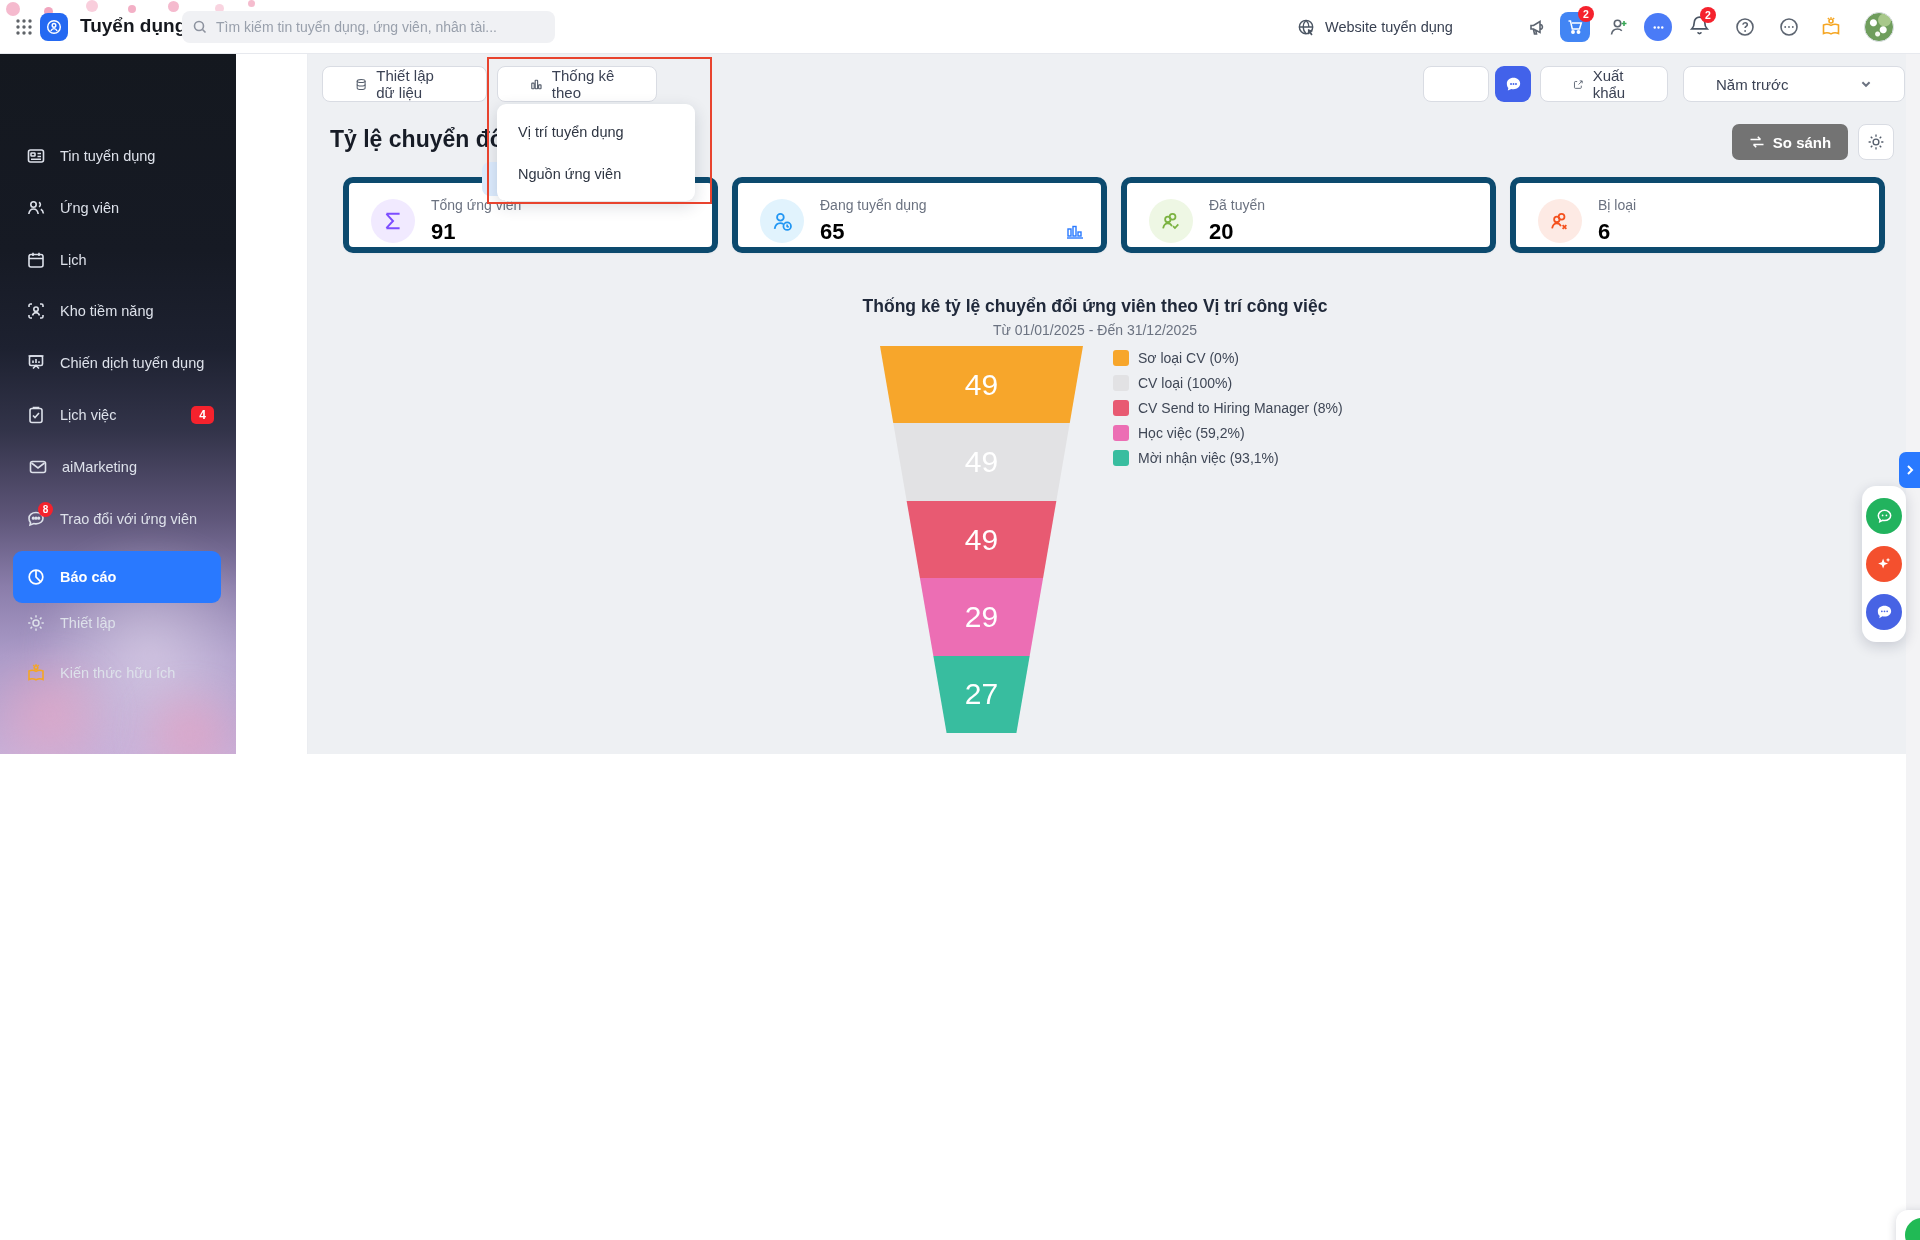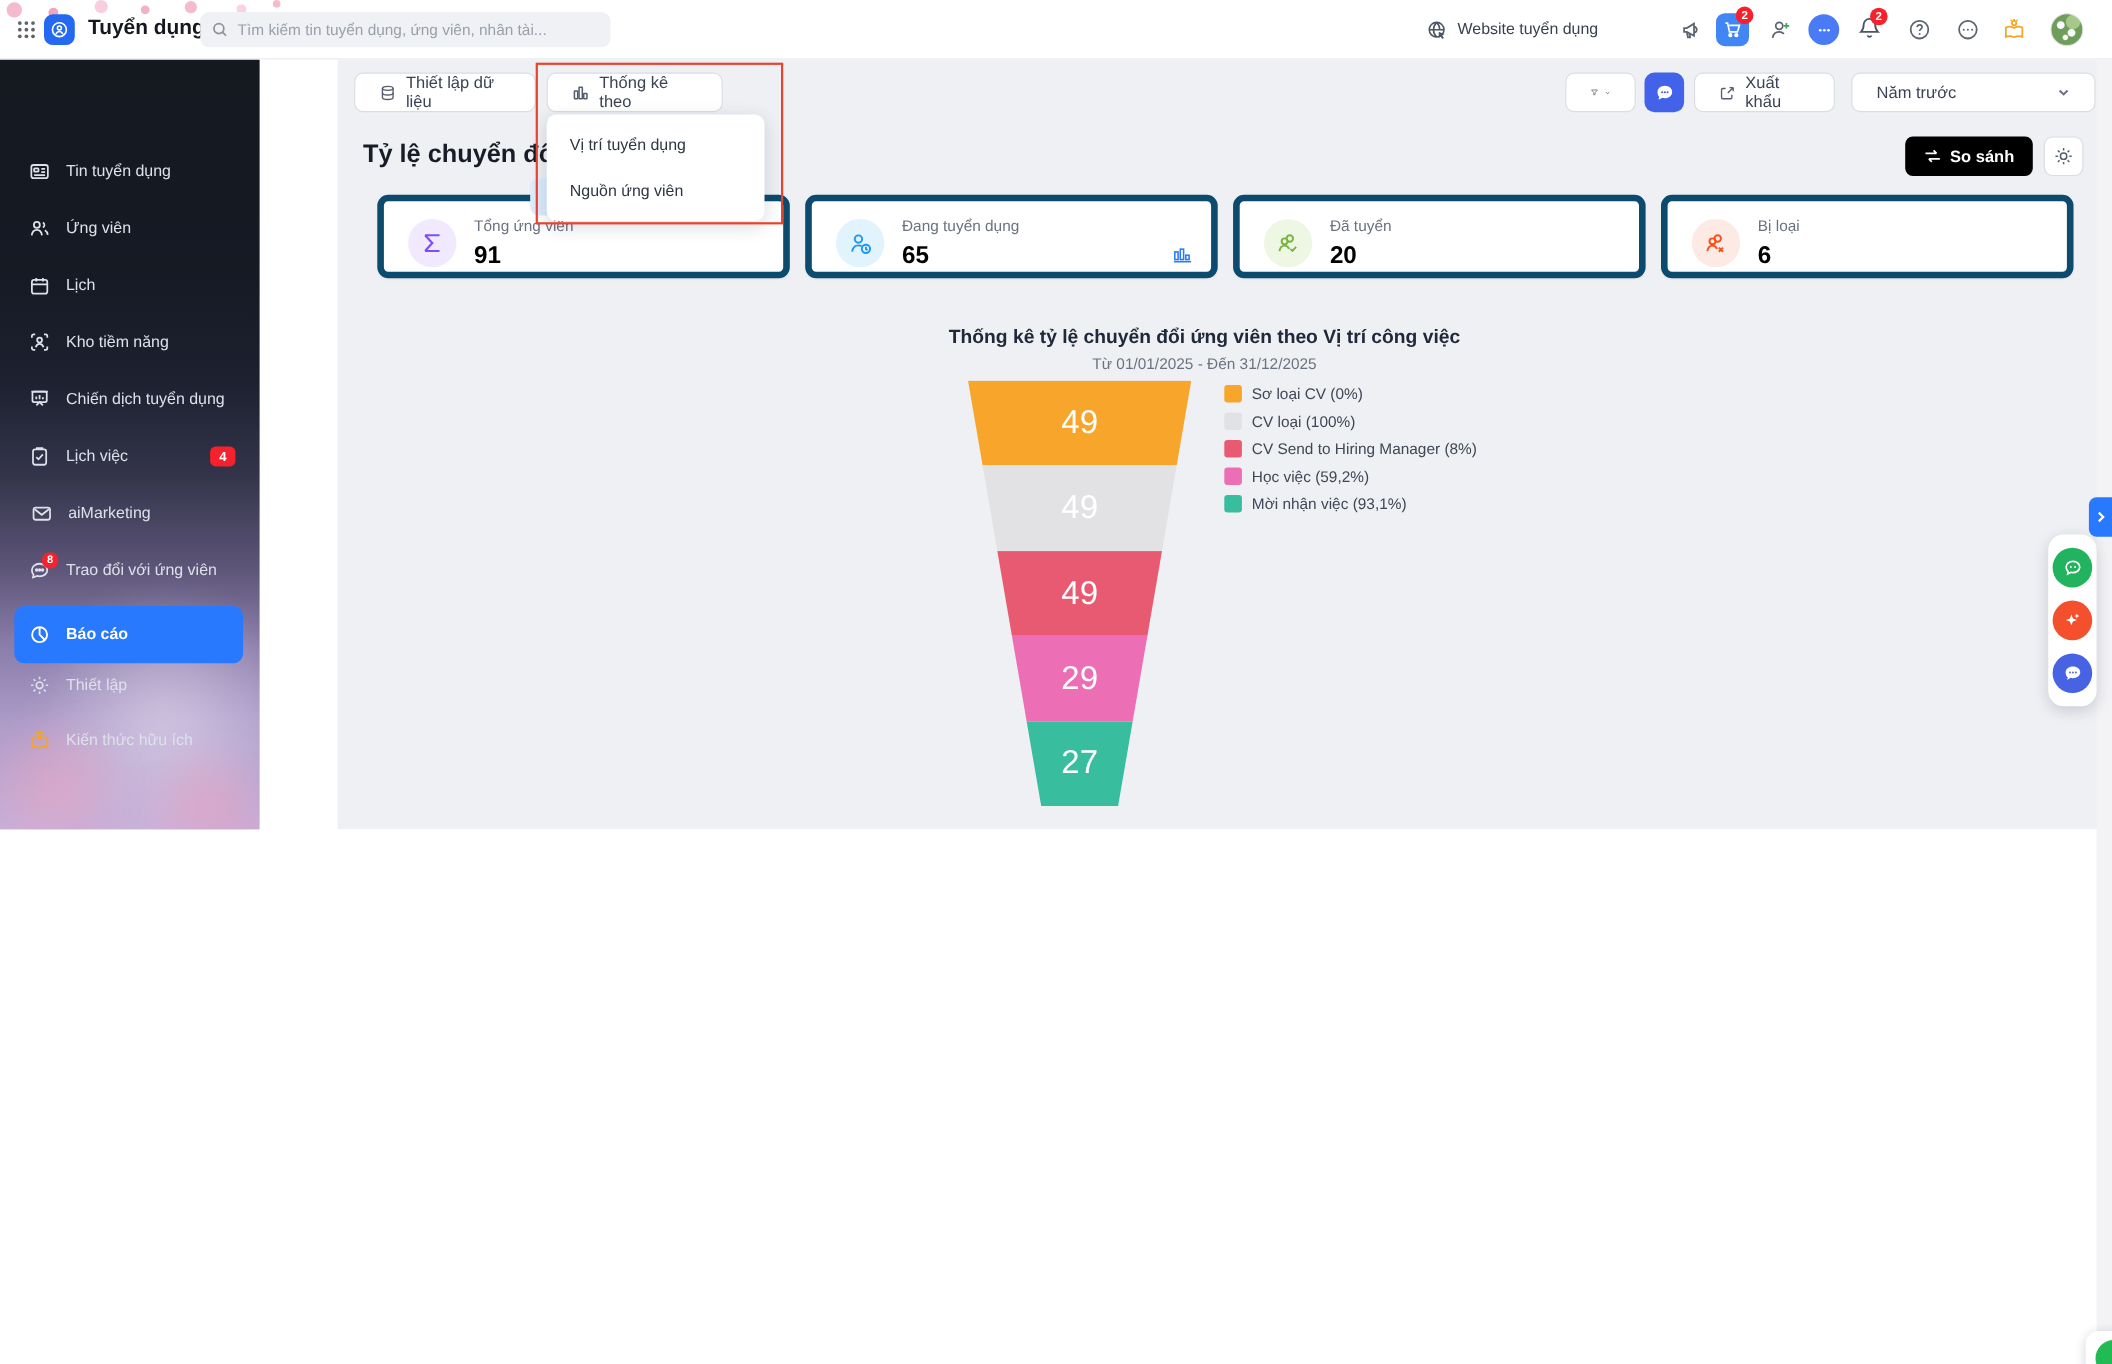--- a/index.html
+++ b/index.html
@@ -38,24 +38,24 @@
   .sb-badge { position:absolute; right:22px; background:#f5222d; color:#fff; font-size:12px; font-weight:700; border-radius:5px; padding:2px 8px; }
   .sb-dot { position:absolute; left:36px; top:-4px; background:#f5222d; color:#fff; font-size:10px; font-weight:700; border-radius:8px; min-width:15px; height:15px; line-height:15px; text-align:center; }
 
   
   .rail { left:236px; top:54px; width:72px; height:700px; background:#fff; border-right:1px solid #ebedf1; z-index:9; }
   .rail-ic { position:absolute; left:257px; width:22px; height:22px; color:#6d7787; cursor:pointer; }
   .rail-active-bg { position:absolute; left:246px; top:108px; width:44px; height:34px; background:#dcebfd; border-radius:8px; }
 
   
   .main { left:308px; top:54px; width:1612px; height:700px; background:#eef0f3; }
-  .btn { position:absolute; height:36px; background:#fff; border:1px solid #d9dce3; border-radius:8px; display:flex; align-items:center; gap:9px; padding:0 22px; font-size:15px; color:#3b4254; cursor:pointer; }
+  .btn { position:absolute; height:36px; background:#fff; border:1px solid #d9dce3; border-radius:8px; display:flex; align-items:center; gap:9px; padding:0 32px; font-size:15px; color:#3b4254; cursor:pointer; }
   .btn svg { color:#545d6b; }
   .sel { justify-content:space-between; }
-  .blue-btn { position:absolute; background:#000000; color:#fff; border:none; border-radius:7px; display:flex; align-items:center; justify-content:center; gap:8px; font-size:15px; font-weight:600; cursor:pointer; }
+  .blue-btn { position:absolute; background:#737373; color:#fff; border:none; border-radius:7px; display:flex; align-items:center; justify-content:center; gap:8px; font-size:15px; font-weight:600; cursor:pointer; }
   .chat-btn { left:1495px; top:66px; width:36px; height:36px; background:#4262ea; border-radius:9px; display:flex; align-items:center; justify-content:center; cursor:pointer; }
   .s1-title { left:330px; top:126px; font-size:23px; font-weight:700; color:#171c26; }
   .dropdown { left:497px; top:104px; width:198px; height:97px; background:#fff; border-radius:9px; box-shadow:0 5px 16px rgba(25,35,60,.16); z-index:40; padding-top:7px; }
   .dd-item { height:42px; display:flex; align-items:center; padding-left:21px; font-size:14.5px; color:#2e3542; cursor:pointer; }
   .red-box { left:487px; top:57px; width:225px; height:147px; border:2px solid #e8432e; z-index:50; pointer-events:none; }
 
   
   .card { position:absolute; top:177px; width:375px; height:76px; background:#fff; border:6px solid #0c4a6e; border-radius:10px; box-shadow:0 1px 2px rgba(20,30,60,.04); }
   .card-ic { position:absolute; left:22px; top:16px; width:44px; height:44px; border-radius:50%; display:flex; align-items:center; justify-content:center; }
   .card-label { position:absolute; left:82px; top:14px; font-size:14px; color:#6b7280; }

